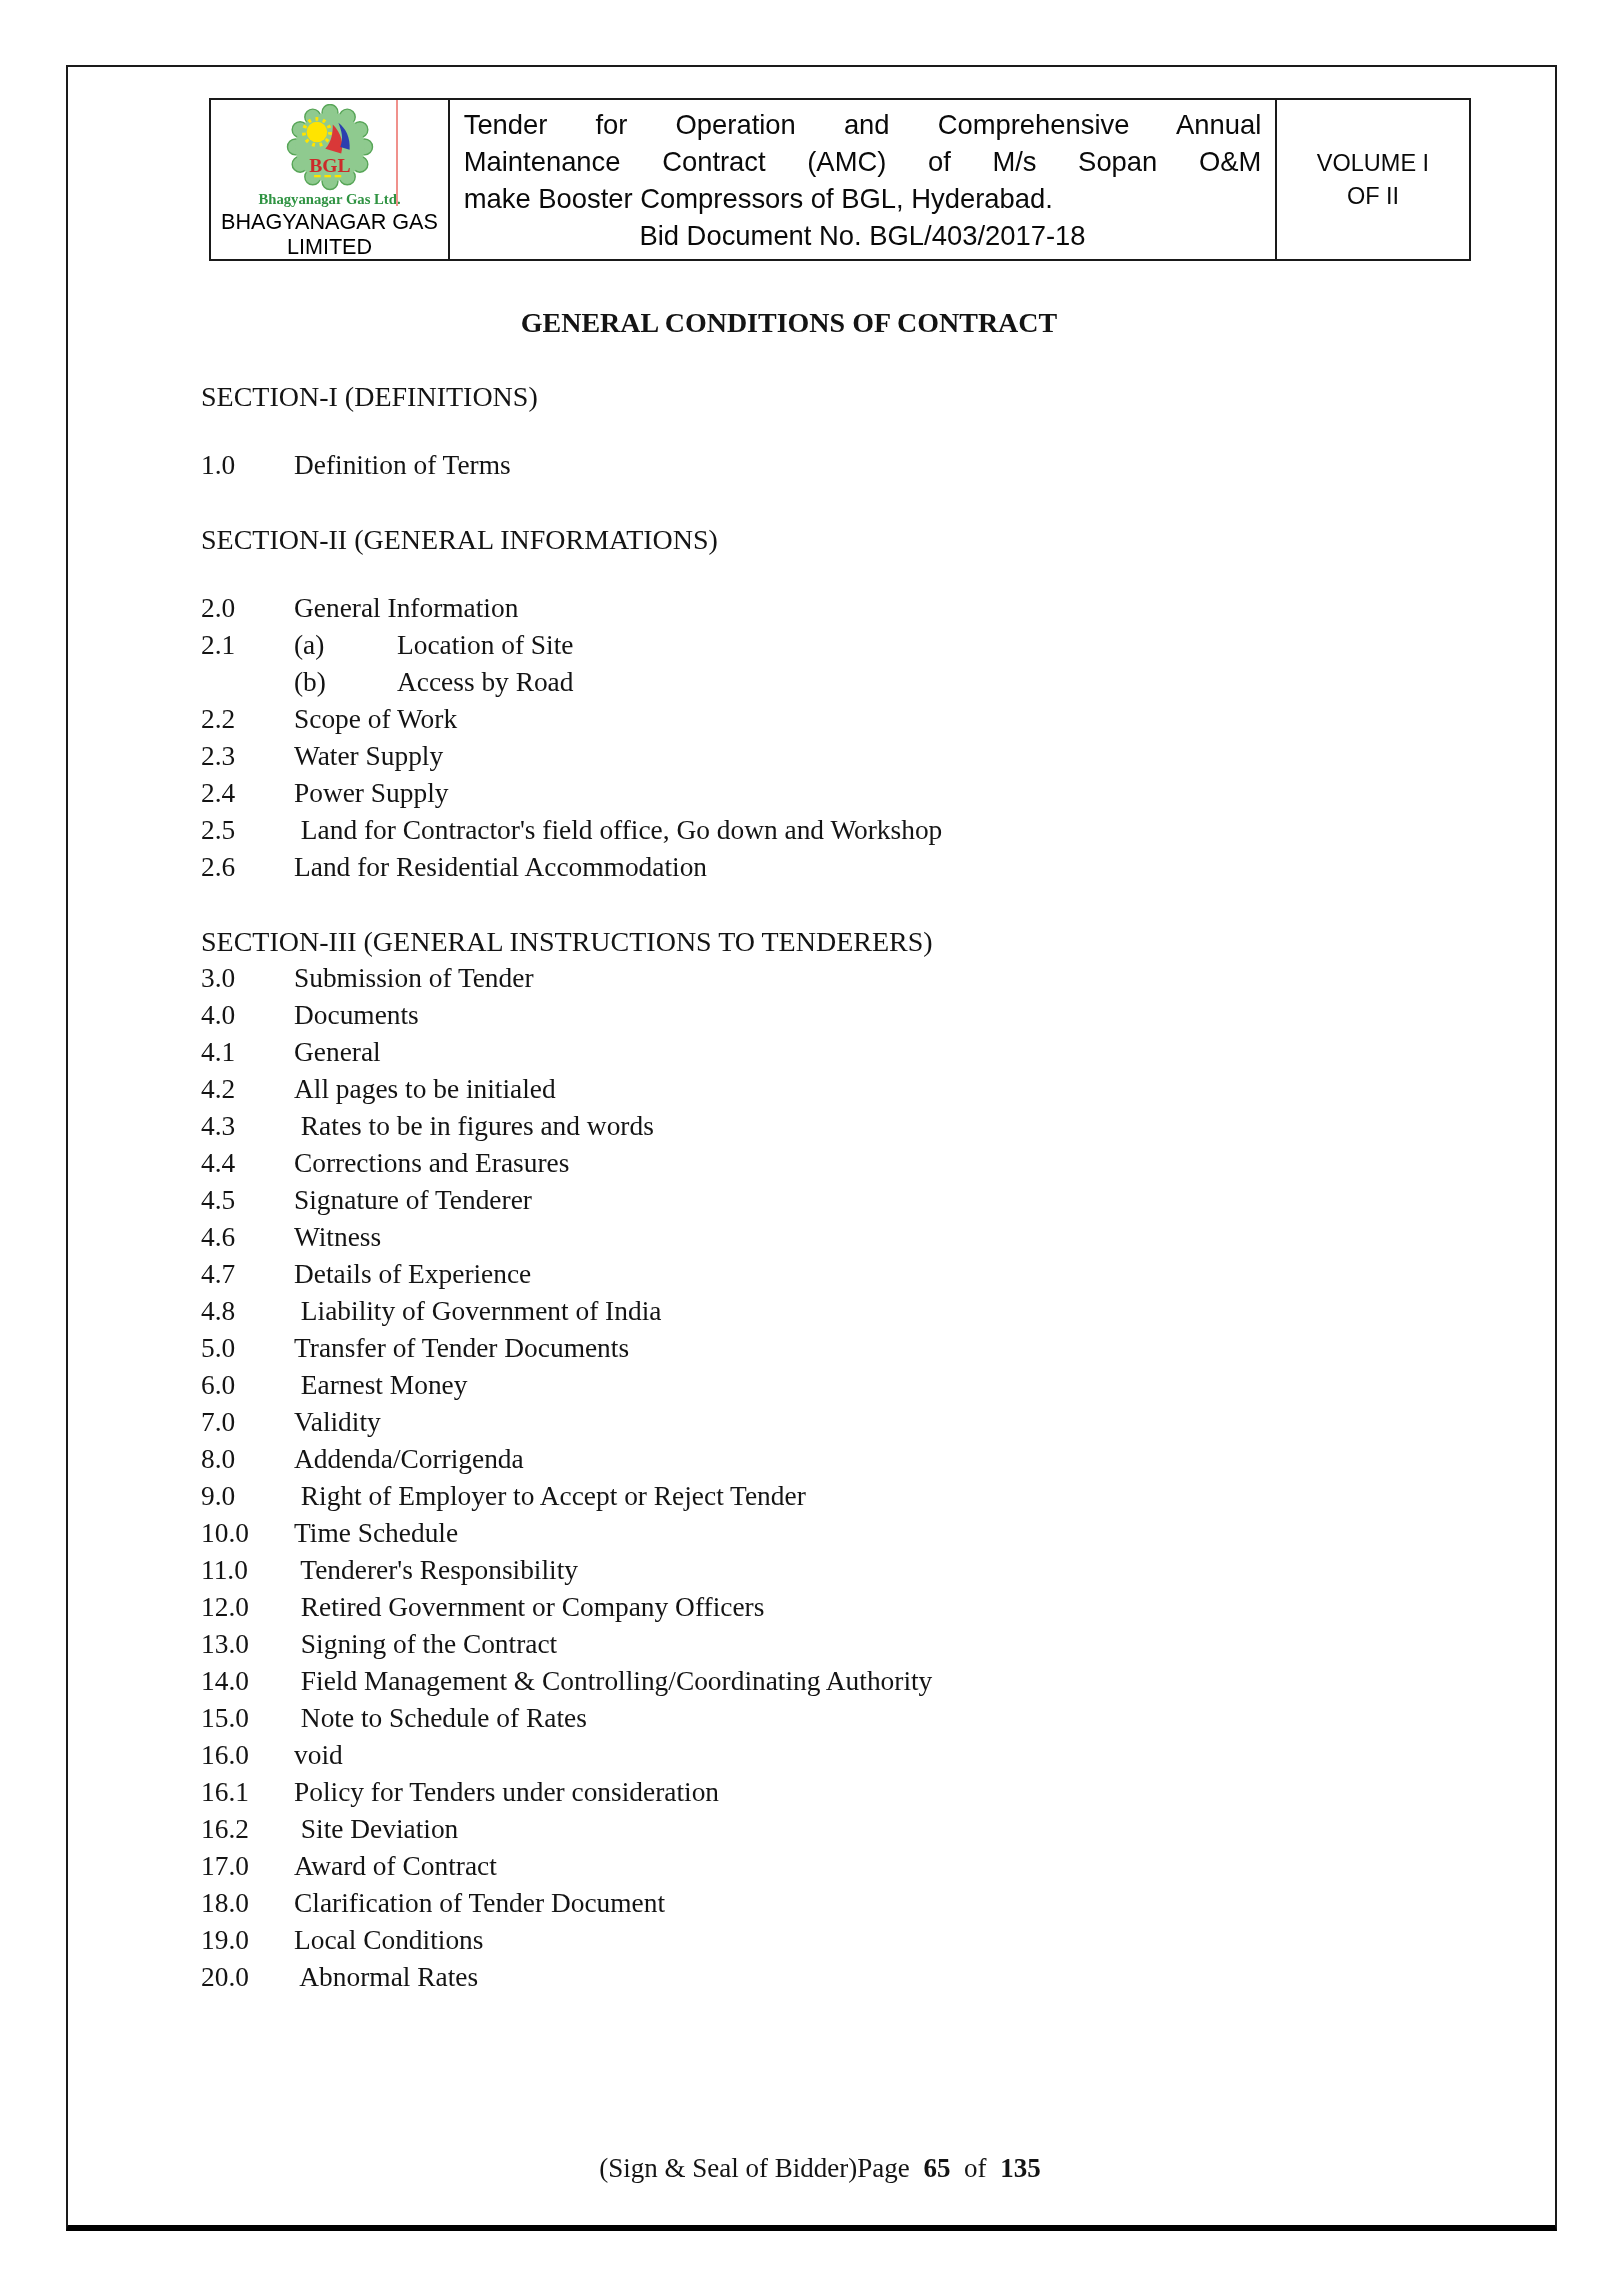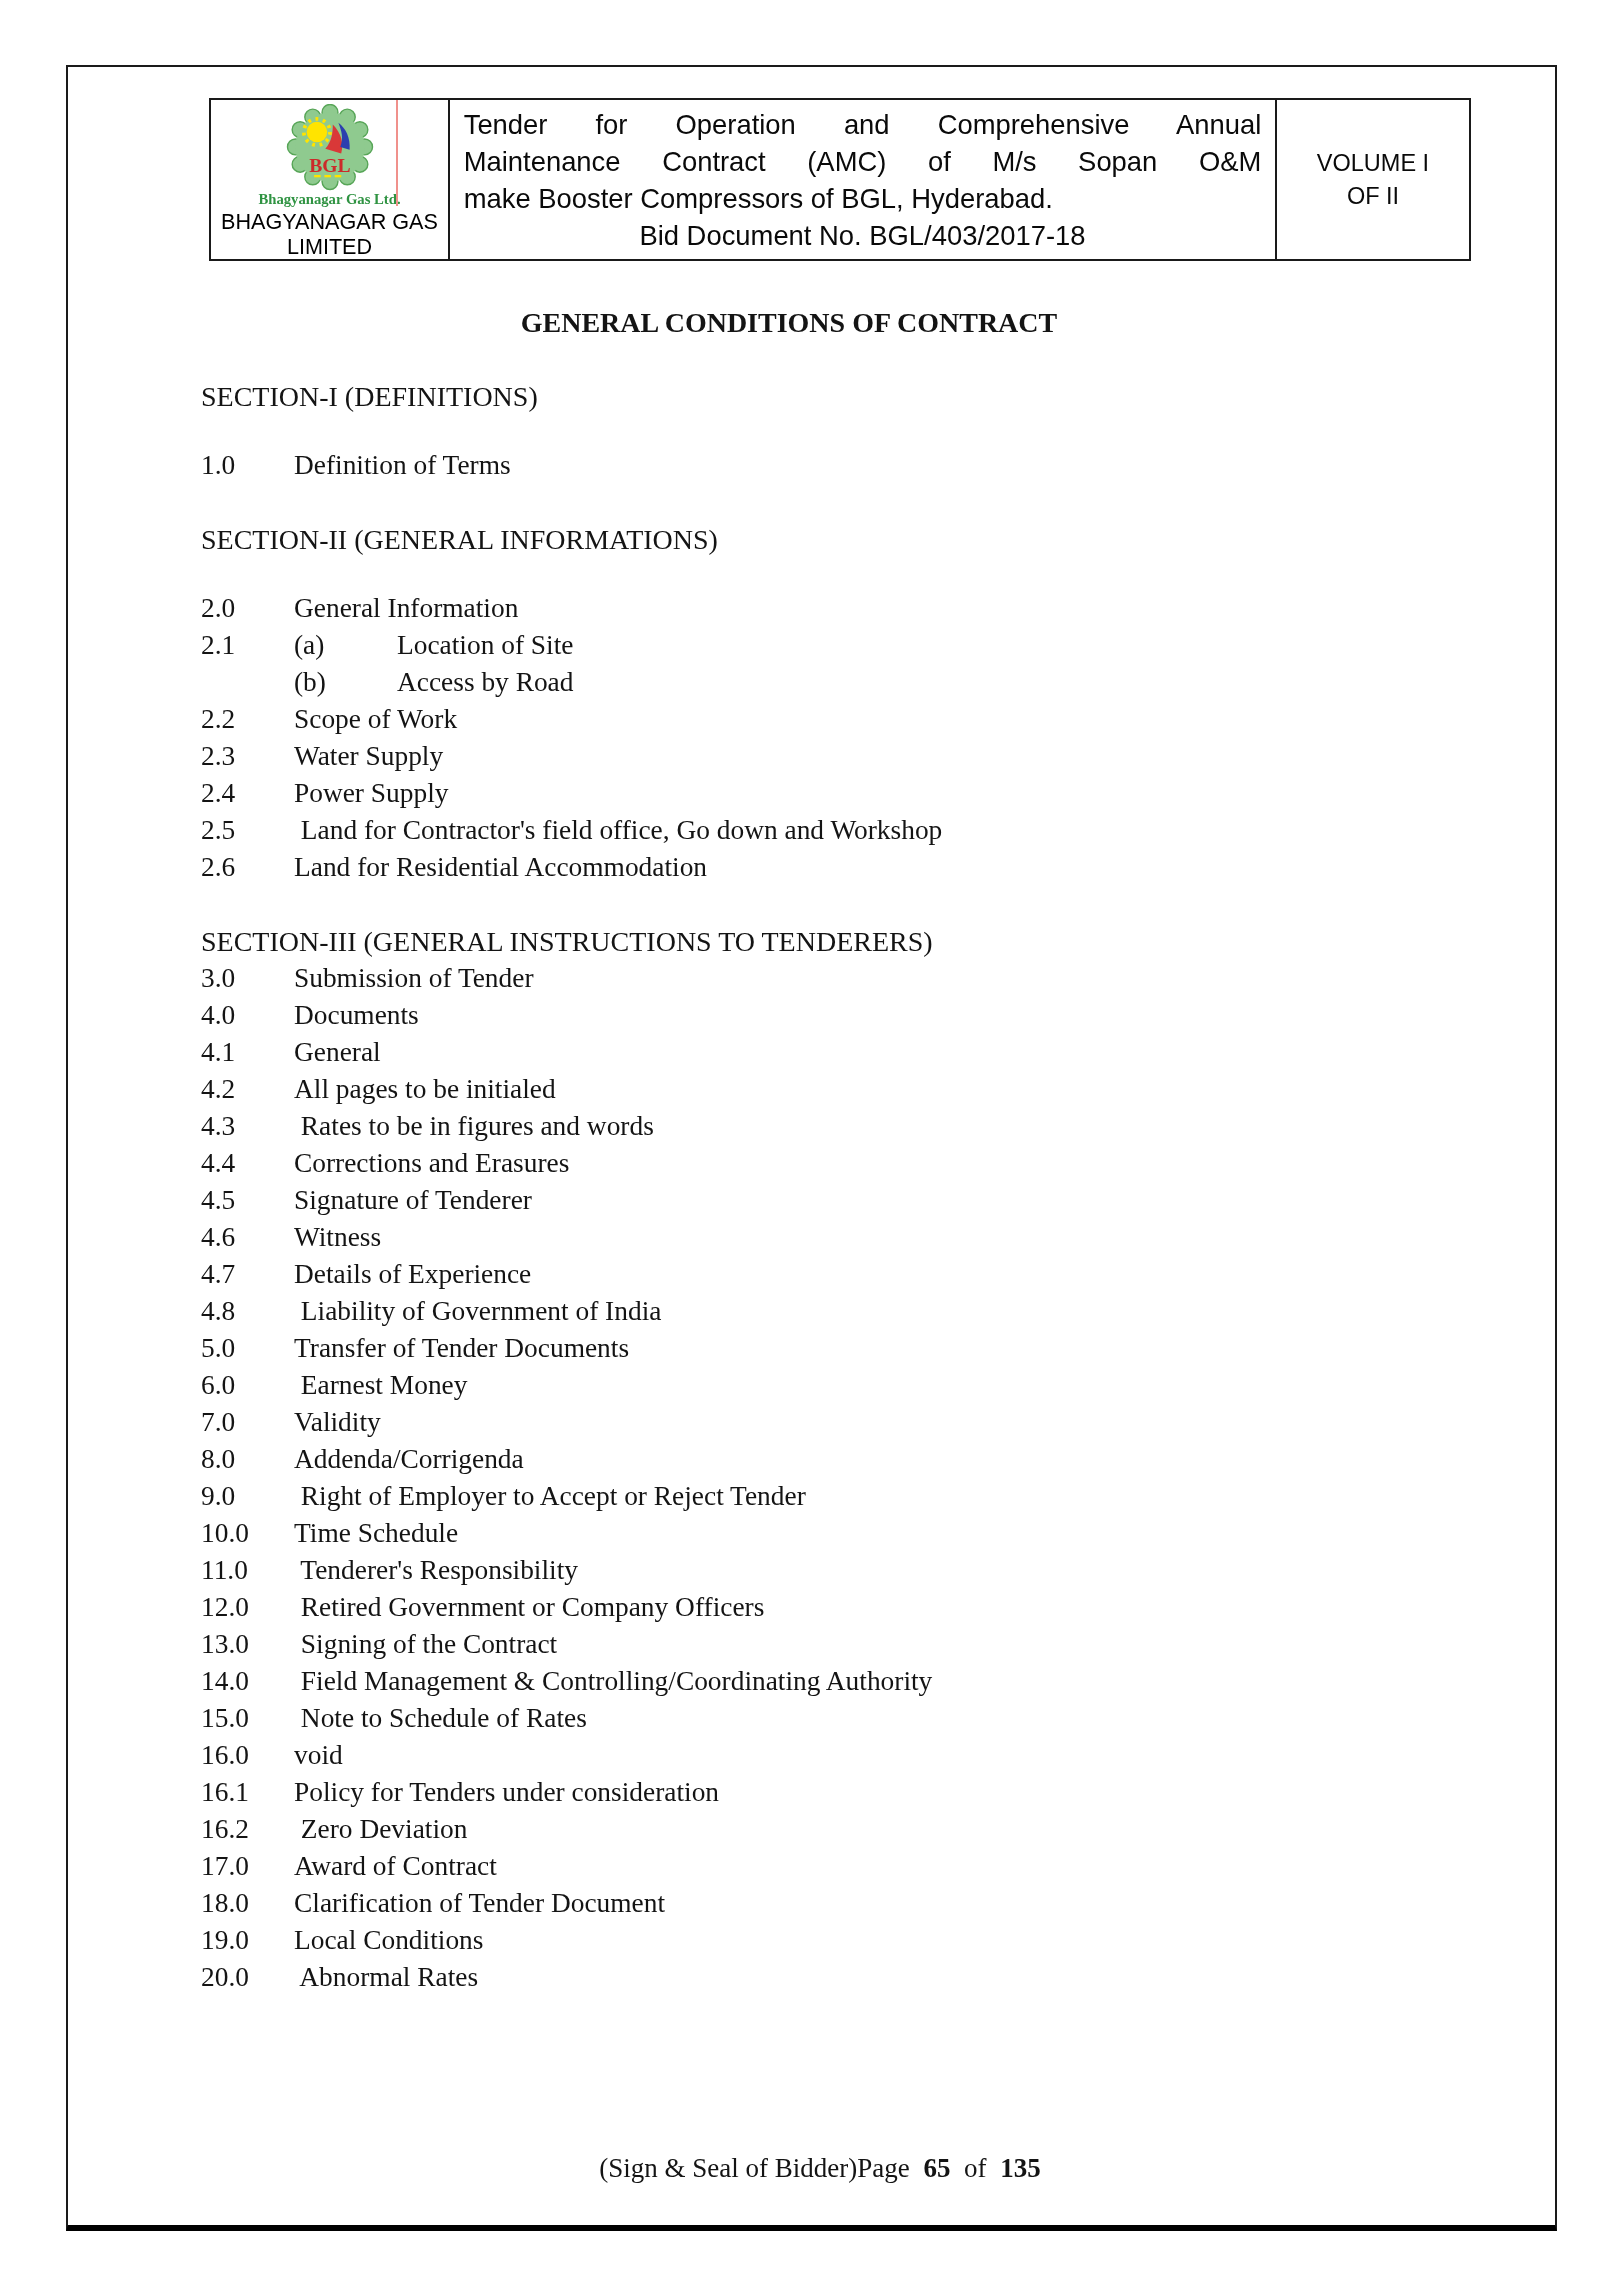--- a/index.html
+++ b/index.html
@@ -290,21 +290,21 @@
       <div class="row">
         <span class="col-num">16.0</span>
         <span class="col-text">void</span>
       </div>
       <div class="row">
         <span class="col-num">16.1</span>
         <span class="col-text">Policy for Tenders under consideration</span>
       </div>
       <div class="row">
         <span class="col-num">16.2</span>
-        <span class="col-text"> Zero Deviation</span>
+        <span class="col-text"> Site Deviation</span>
       </div>
       <div class="row">
         <span class="col-num">17.0</span>
         <span class="col-text">Award of Contract</span>
       </div>
       <div class="row">
         <span class="col-num">18.0</span>
         <span class="col-text">Clarification of Tender Document</span>
       </div>
       <div class="row">

